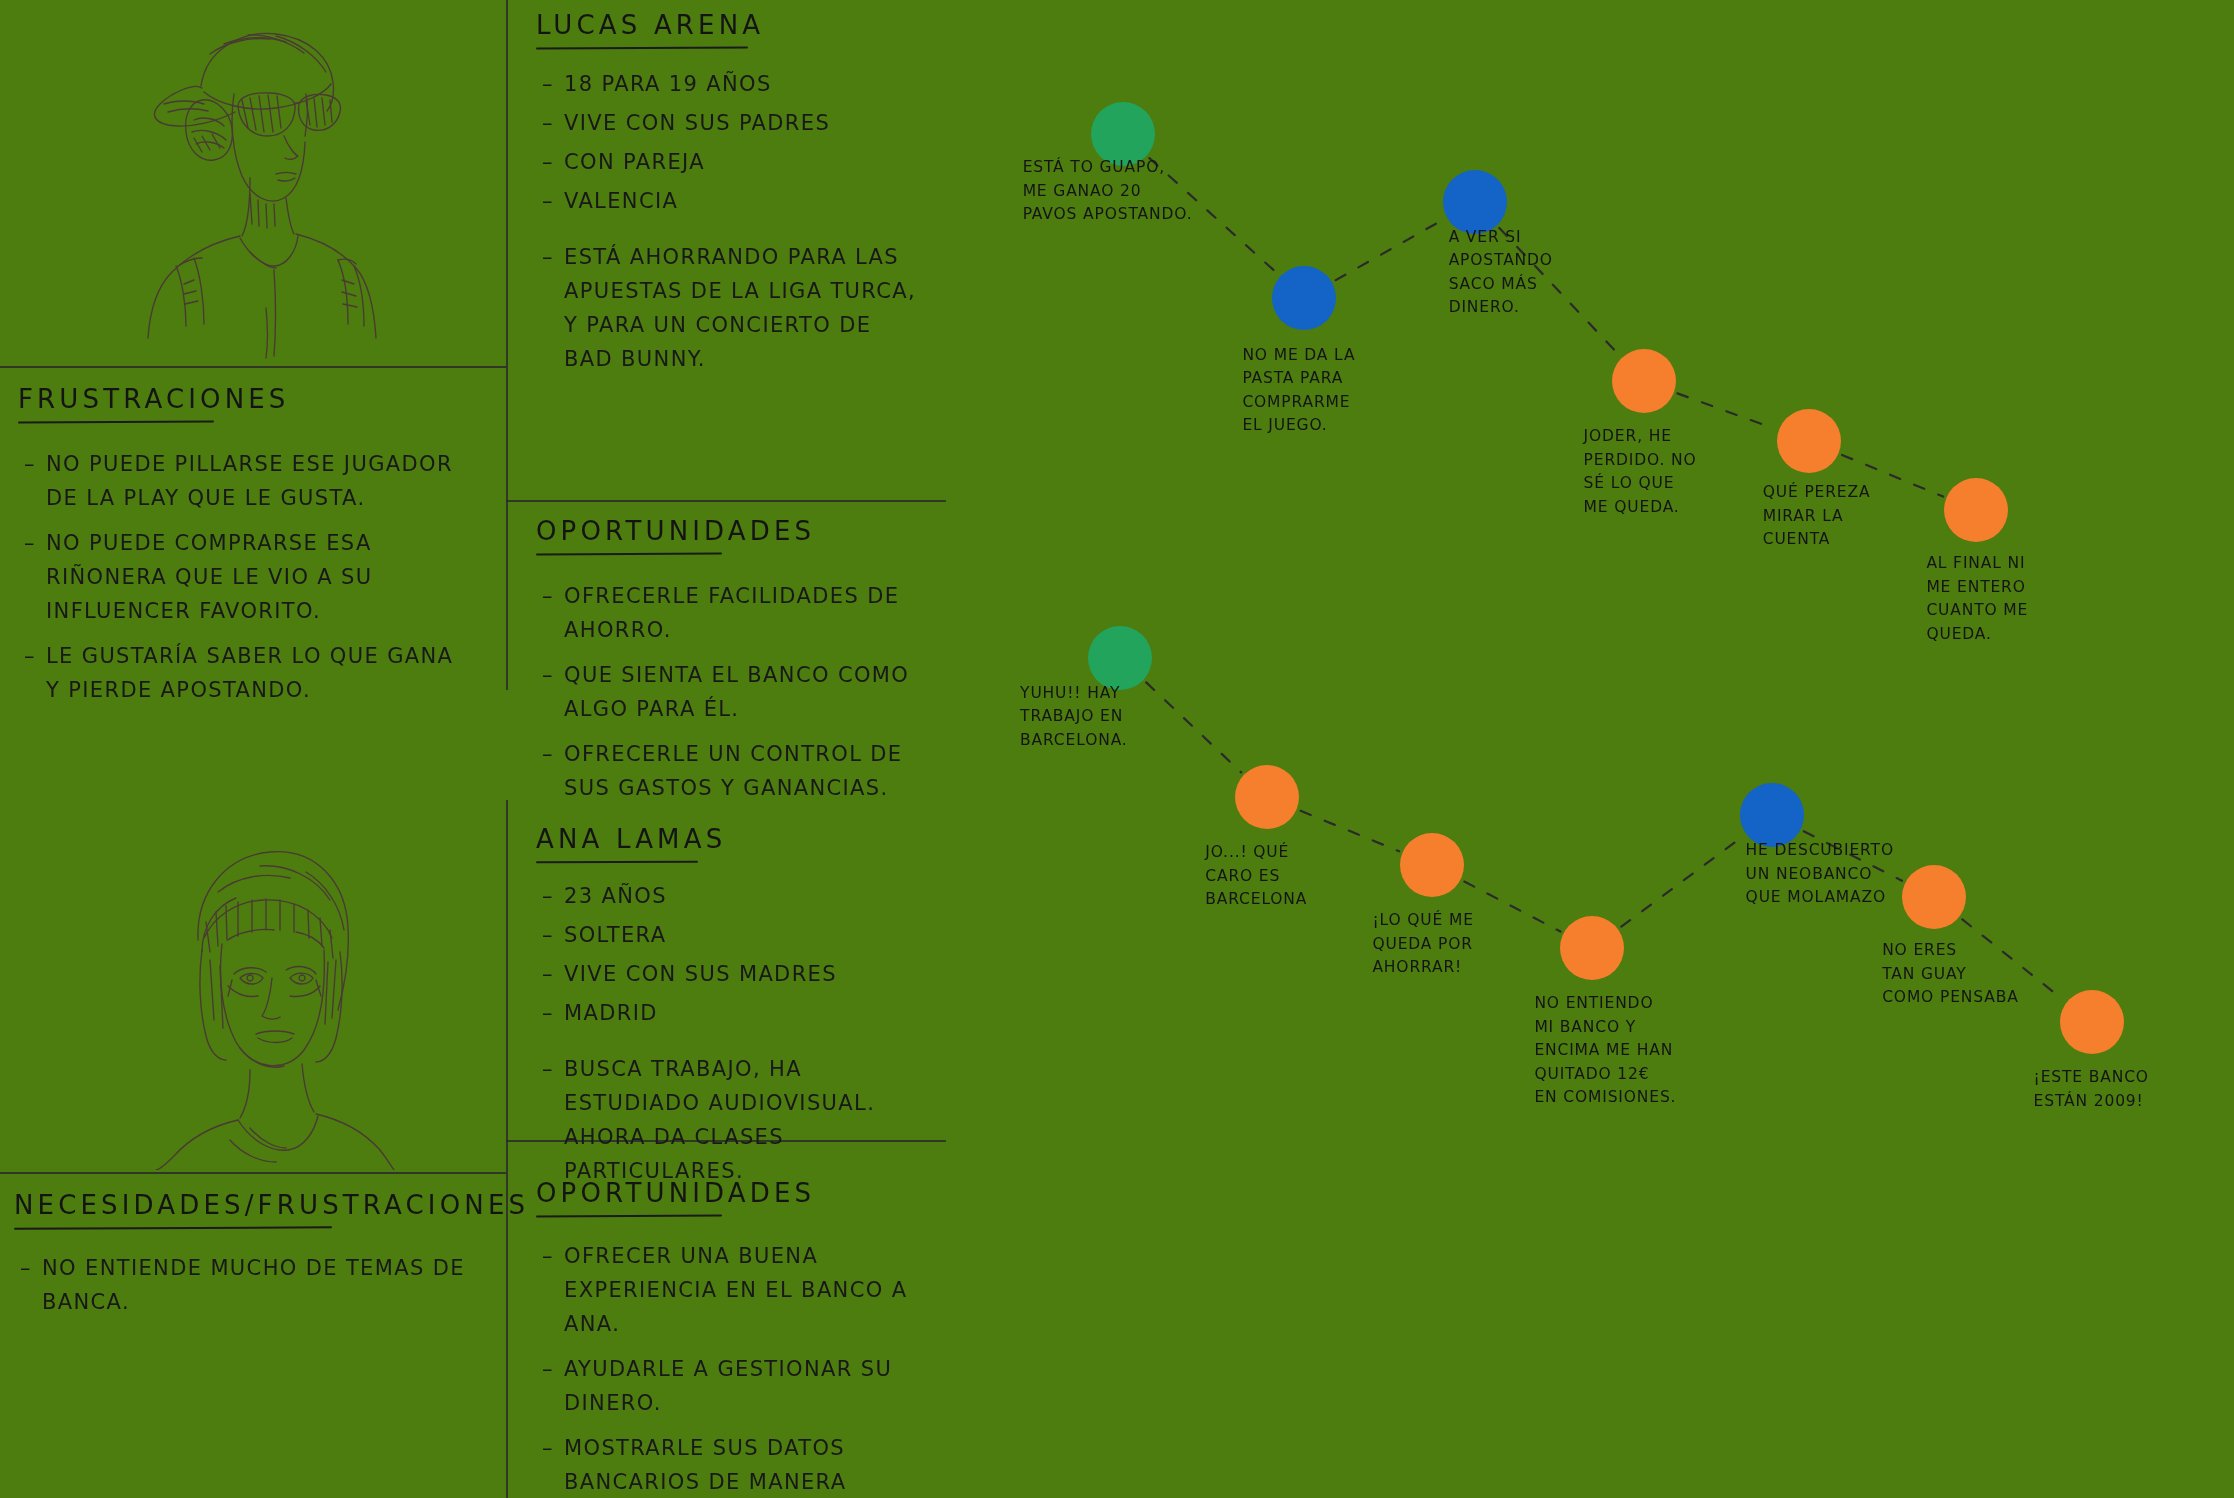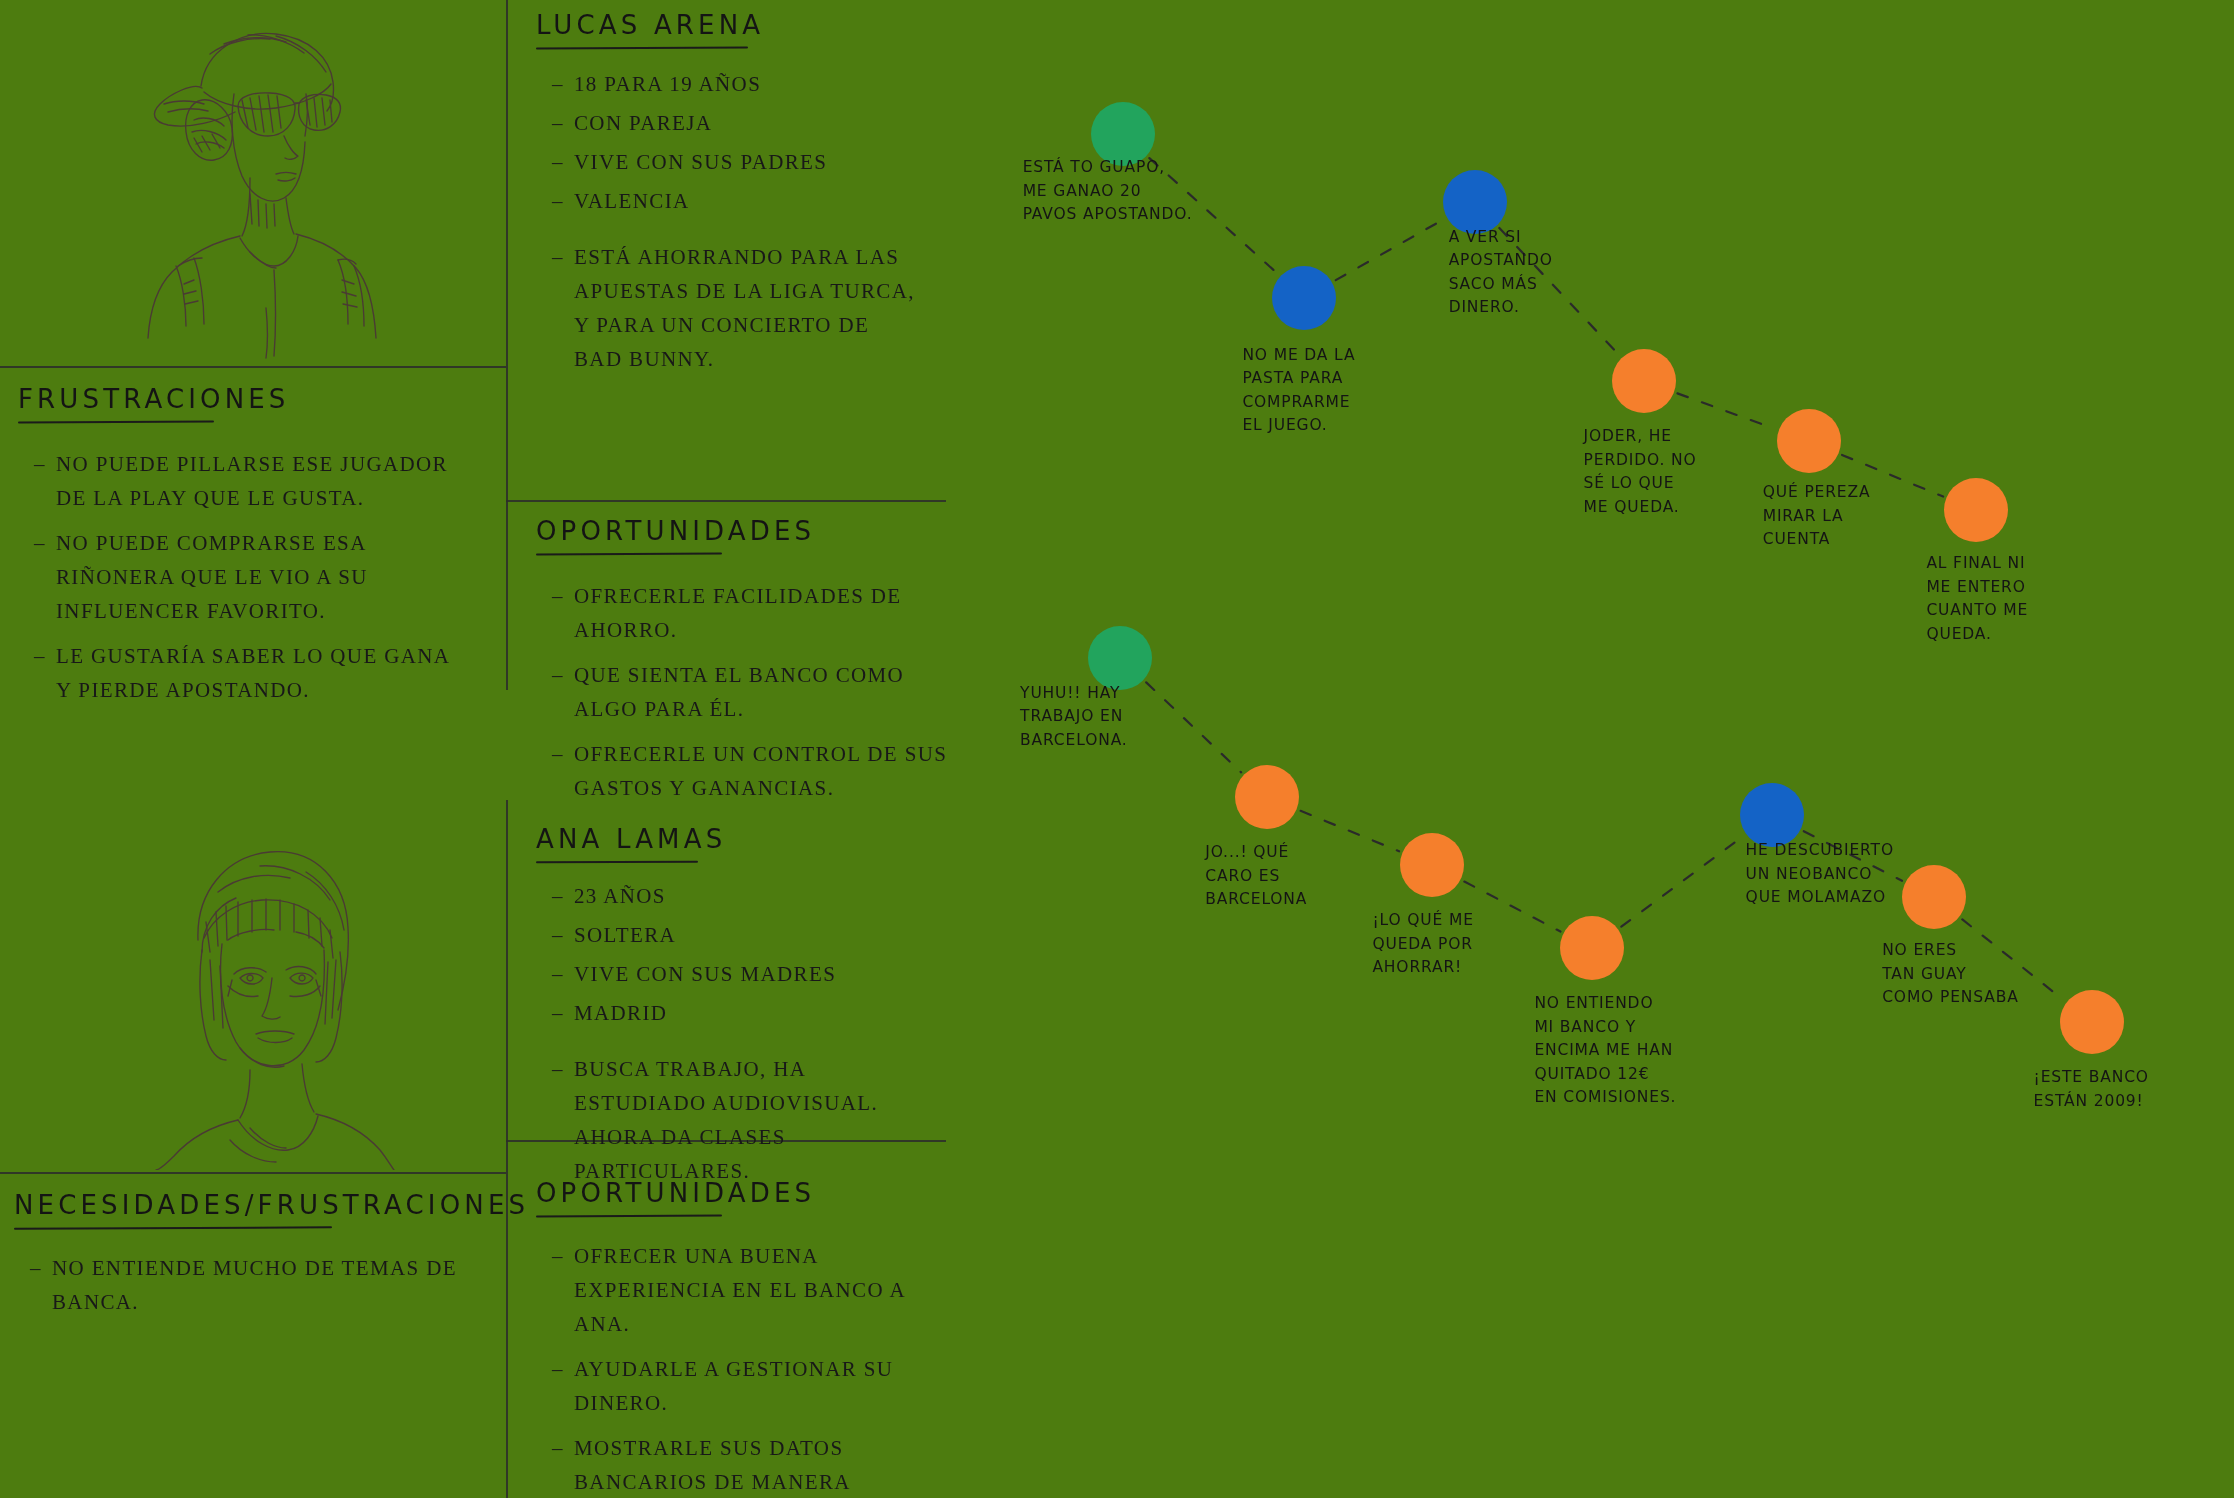--- a/index.html
+++ b/index.html
@@ -56,21 +56,21 @@
   }
   .h-divider {
     position: absolute;
     height: 2px;
     background: #2b2b2b;
     opacity: .85;
   }
 
   
   .persona-block { position: absolute; }
-  .bullets { list-style: none; margin: 16px; padding: 0; font-family: Liberation Serif, serif; }
+  .bullets { list-style: none; margin: 6px; padding: 0; }
   .bullets li {
     position: relative;
     padding-left: 22px;
     margin-bottom: 11px;
   }
   .bullets li::before {
     content: "–";
     position: absolute;
     left: 0;
     top: 0;
@@ -162,22 +162,22 @@
       <path d="M176 262 C178 292 178 322 176 348"></path>
       <path d="M168 300 C170 320 170 336 168 350"></path>
     </svg>
   </div>
 
   <div class="persona-block" style="left:536px; top:10px; width:400px;">
     <div class="hand hand-title">LUCAS  ARENA</div>
     <div class="underline-rule" style="width:212px;"></div>
     <ul class="bullets tight hand hand-item" style="margin-top:18px;">
       <li>18 PARA 19 AÑOS</li>
+      <li>VIVE CON SUS PADRES</li>
       <li>CON PAREJA</li>
-      <li>VIVE CON SUS PADRES</li>
       <li>VALENCIA</li>
     </ul>
     <ul class="bullets hand hand-item" style="margin-top:22px; max-width:380px;">
       <li>ESTÁ AHORRANDO PARA LAS APUESTAS DE LA LIGA TURCA, Y PARA UN CONCIERTO DE BAD BUNNY.</li>
     </ul>
   </div>
 
   <div class="persona-block" style="left:18px; top:384px; width:460px;">
     <div class="hand hand-title">FRUSTRACIONES</div>
     <div class="underline-rule" style="width:196px;"></div>

